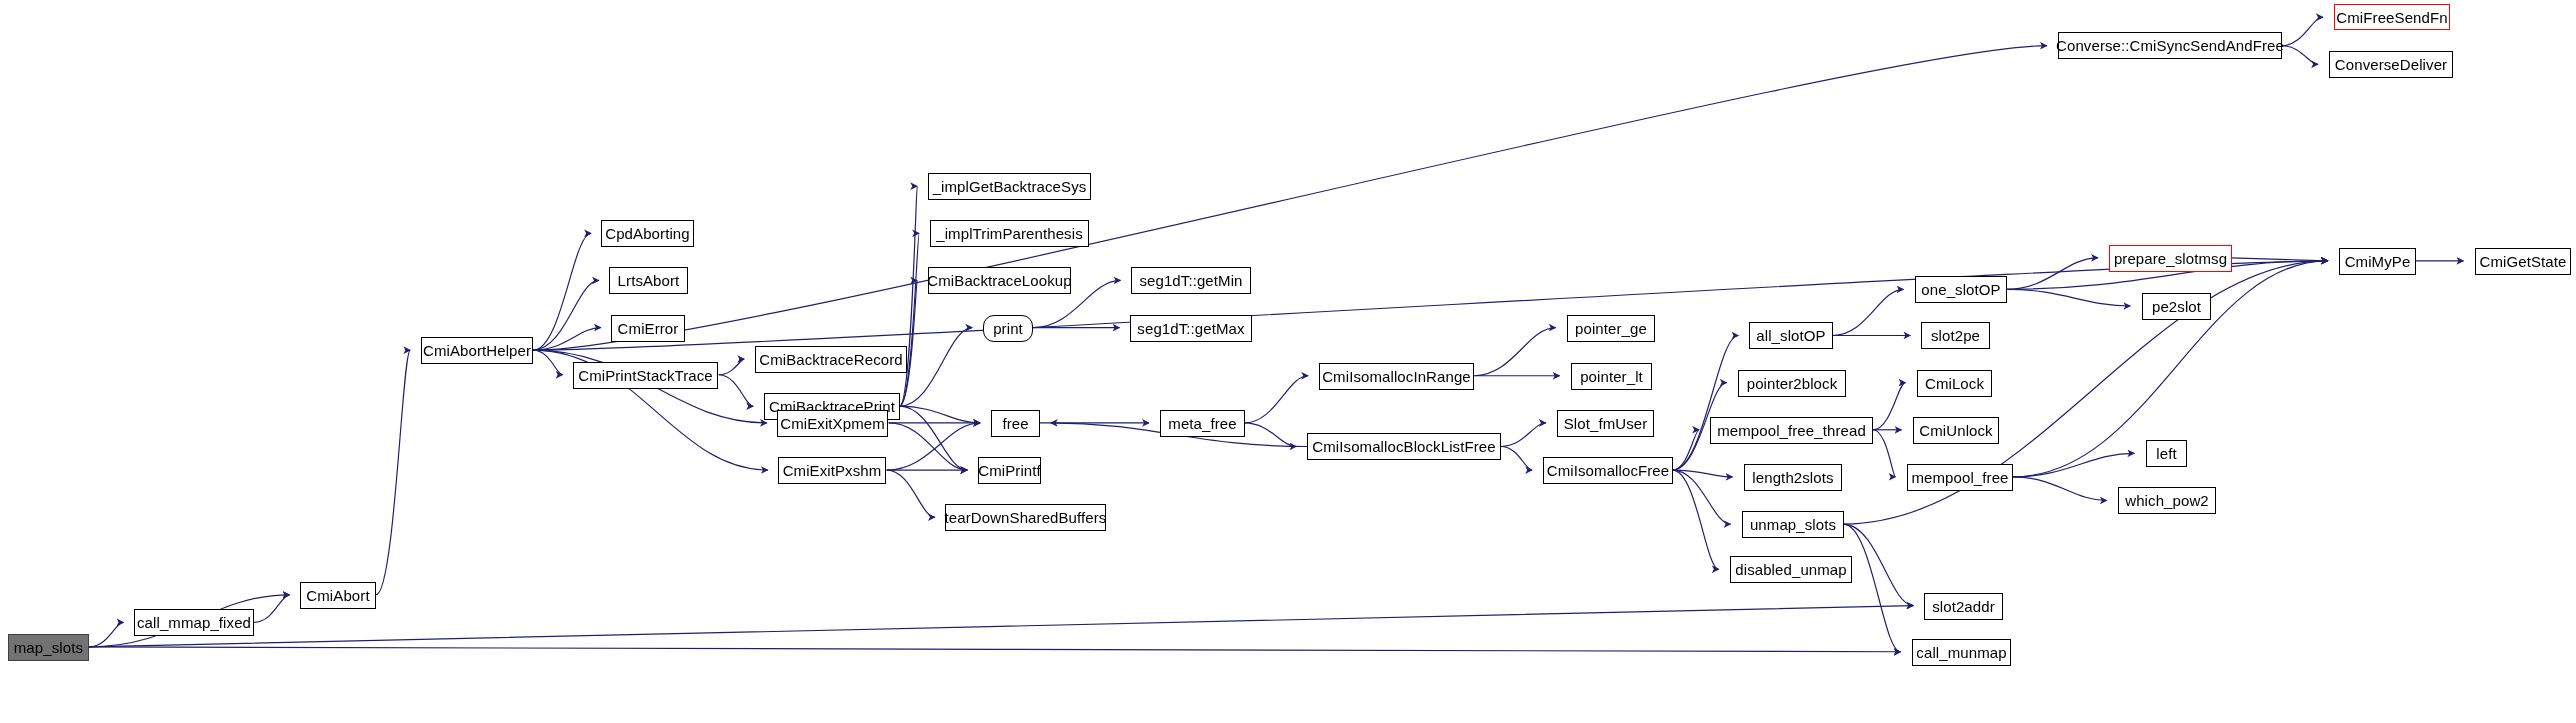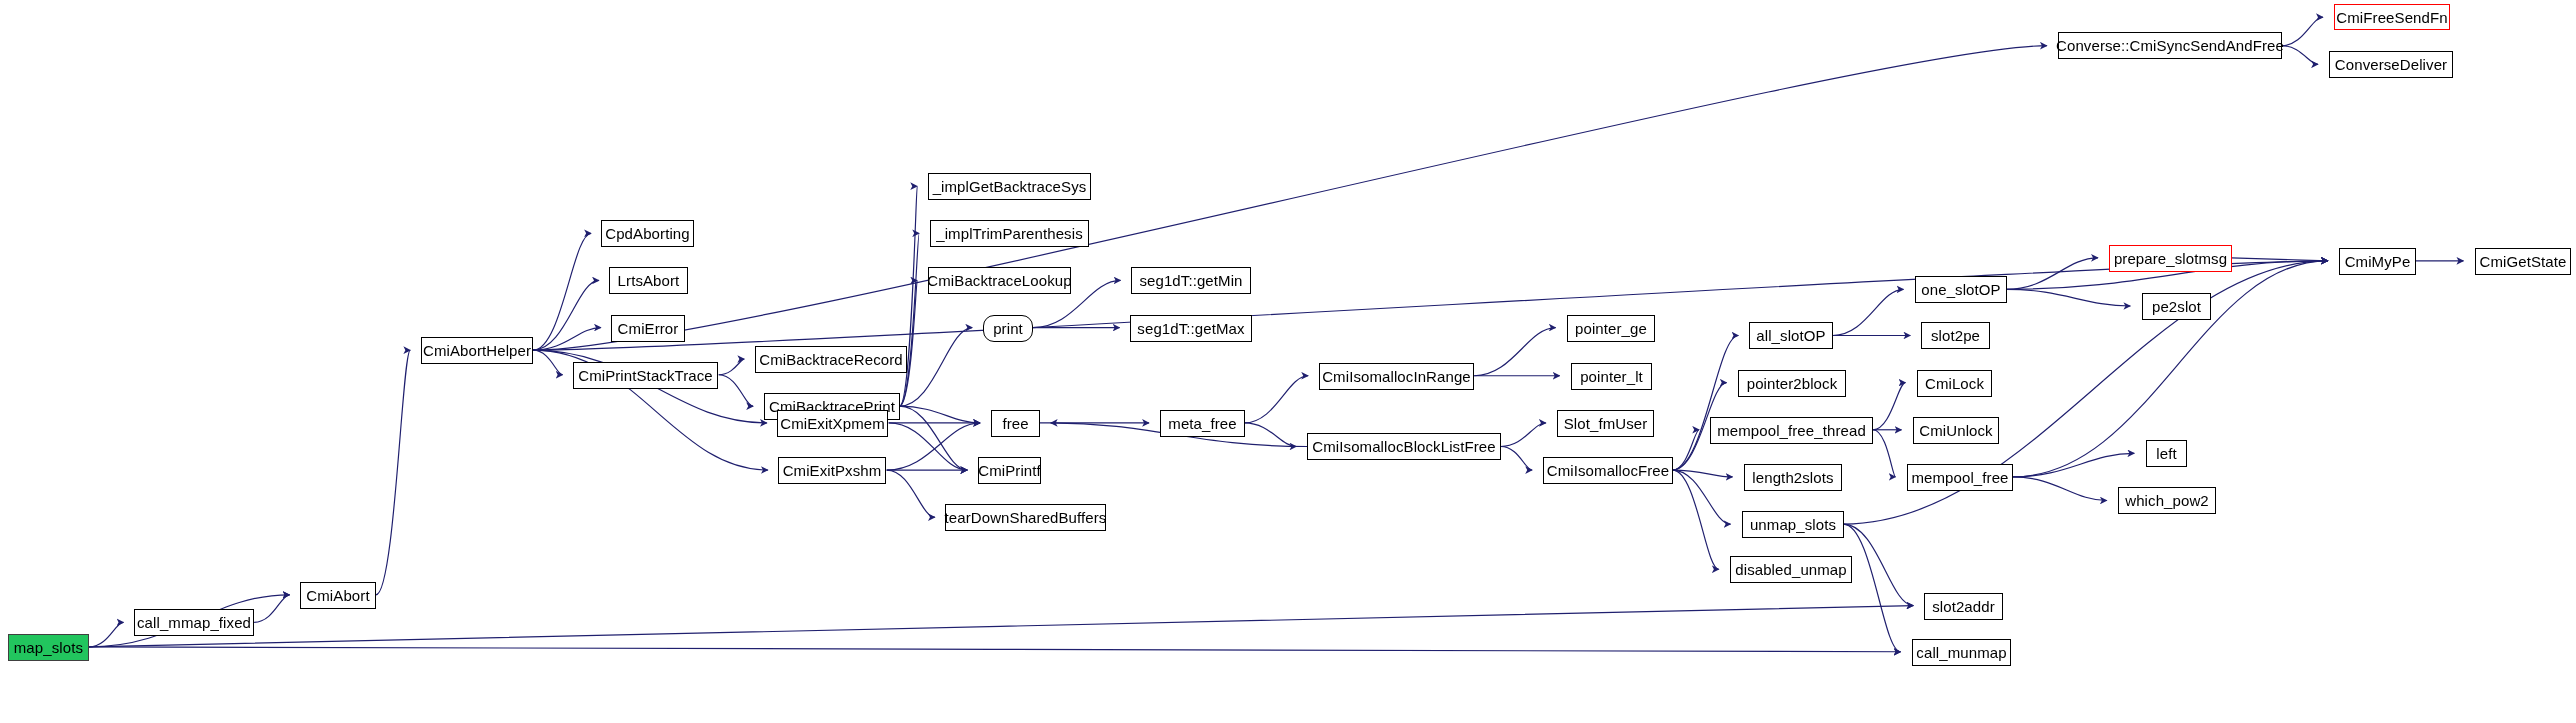--- a/index.html
+++ b/index.html
@@ -22,21 +22,21 @@
     font-size:15px;
     line-height:1;
     display:flex;
     align-items:center;
     justify-content:center;
     white-space:nowrap;
     padding:0 6.9px;
     letter-spacing:0.1px;
   }
   .node.red{border-color:#ff0000;}
-  .node.cur{background:#22c55e;border-color:#404040;}
+  .node.cur{background:#737373;border-color:#404040;}
 </style>
 </head>
 <body>
 
 <div id="canvas">
   <svg id="edges" xmlns="http://www.w3.org/2000/svg" viewBox="0 0 2621 736" width="2576" height="723">
       <defs>
         <marker id="ah" viewBox="0 0 10 10" refX="9" refY="5" markerWidth="6.5" markerHeight="6.5" orient="auto-start-reverse">
           <path d="M 0 0 L 10 5 L 0 10 L 2.6 5 z" fill="#1f1f6e"></path>
         </marker>

